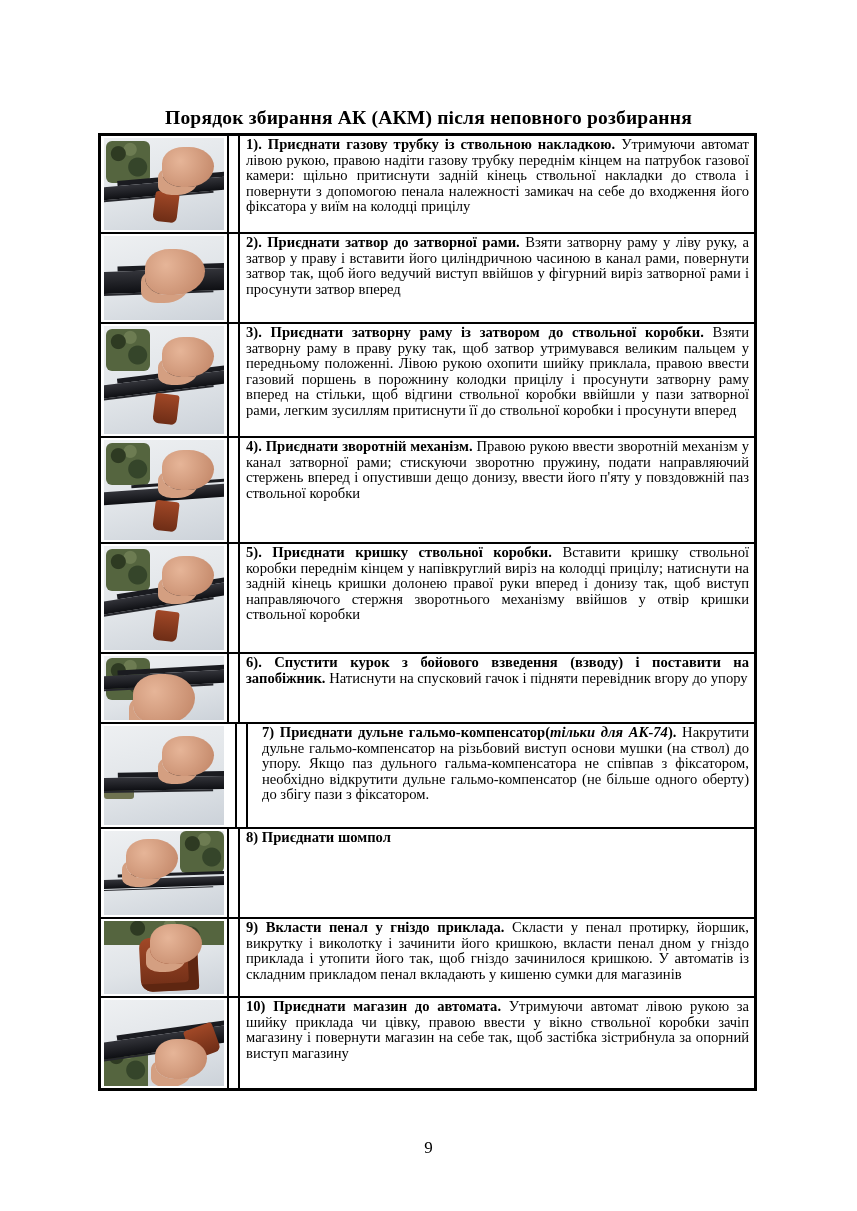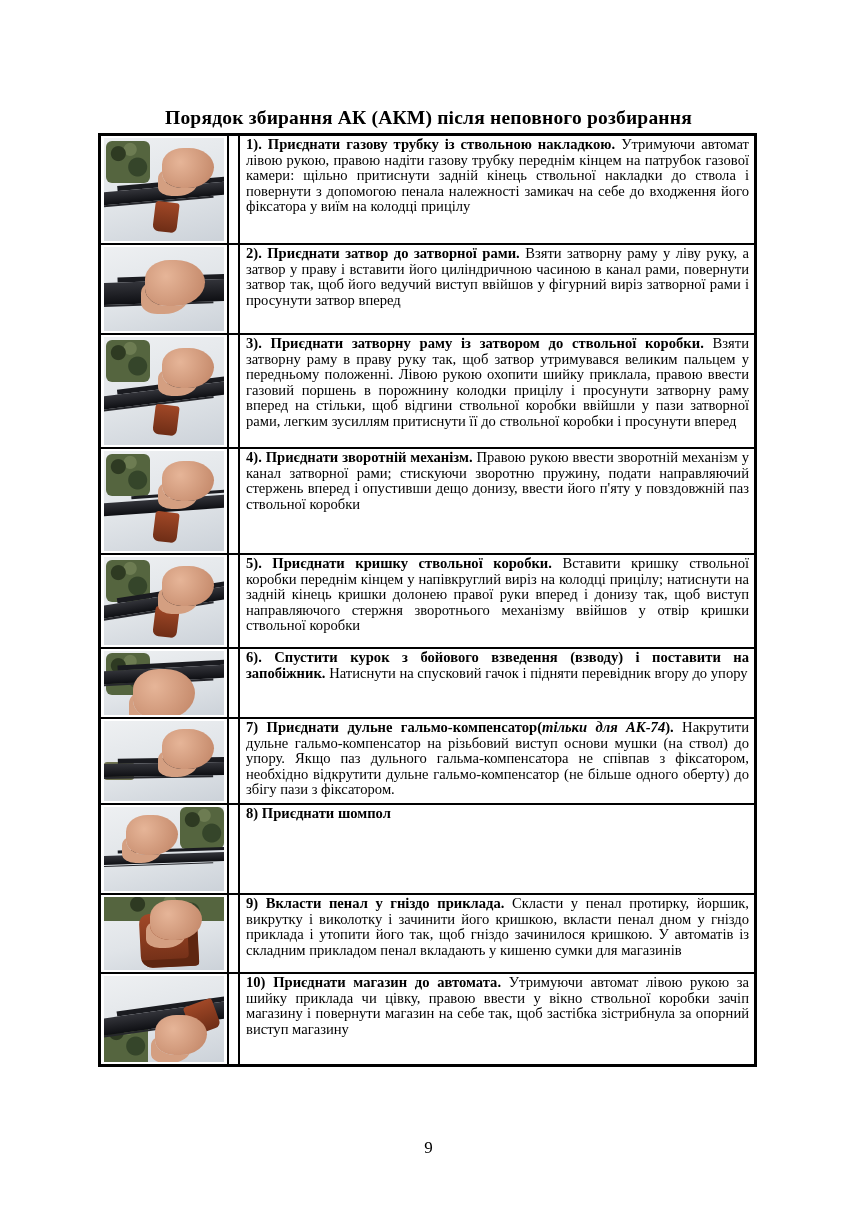--- a/index.html
+++ b/index.html
@@ -23,22 +23,22 @@
     box-sizing:border-box;
     background:#fff;
   }
   .row{
     display:grid;
     grid-template-columns:126px 13px 1fr;
     border-bottom:2px solid #000;
     box-sizing:border-box;
   }
   .row:last-child{border-bottom:none;}
-  .r1{height:109px;}.r2{height:90px;}.r3{height:114px;}.r4{height:106px;}
-  .r5{height:94px;}.r6{height:70px;}.r7{height:86px;}.r8{height:90px;}
+  .r1{height:98px;}.r2{height:90px;}.r3{height:114px;}.r4{height:106px;}
+  .r5{height:110px;}.r6{height:70px;}.r7{height:105px;gap:8px;}.r8{height:90px;}
   .r9{height:79px;}.r10{height:90px;}
   .photo-cell{position:relative;box-sizing:border-box;}
   .spacer-cell{border-left:2px solid #000;border-right:2px solid #000;box-sizing:border-box;background:#fff;}
   .text-cell{
     box-sizing:border-box;
     padding:1px 5px 0 6px;
     font-size:14.6px;line-height:15.5px;
     text-align:justify;
     overflow:hidden;
   }

